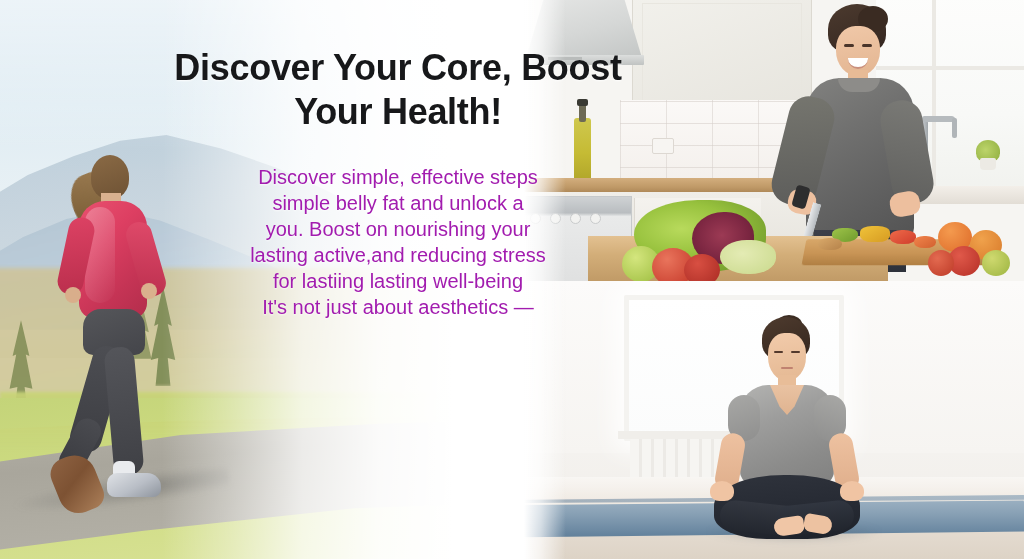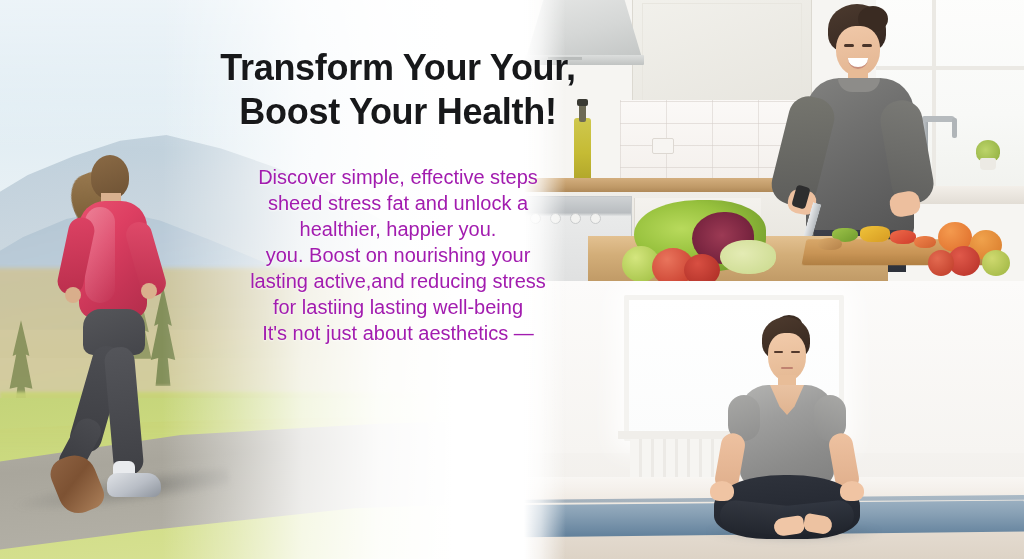--- a/index.html
+++ b/index.html
@@ -566,27 +566,26 @@
         <div class="md-mudra-l"></div>
         <div class="md-mudra-r"></div>
       </div>
     </div>
 
     <div class="pr-blend"></div>
   </div>
 
   <div class="copy">
     <h1 class="headline">
-      <span class="ln">Transform Your Your,</span>
+      <span class="ln">Discover Your Core,</span>
       <span class="ln">Boost Your Health!</span>
     </h1>
     <p class="body-copy">
       <span class="ln">Discover simple, effective steps</span>
-      <span class="ln">sheed stress fat and unlock a</span>
-      <span class="ln">healthier, happier you.</span>
+      <span class="ln">simple belly fat and unlock a</span>
       <span class="ln">you. Boost on nourishing your</span>
       <span class="ln">lasting active,and reducing stress</span>
       <span class="ln">for lastiing lasting well-being</span>
       <span class="ln">It's not just about aesthetics —</span>
     </p>
   </div>
 
 </div>
 
 </body></html>

